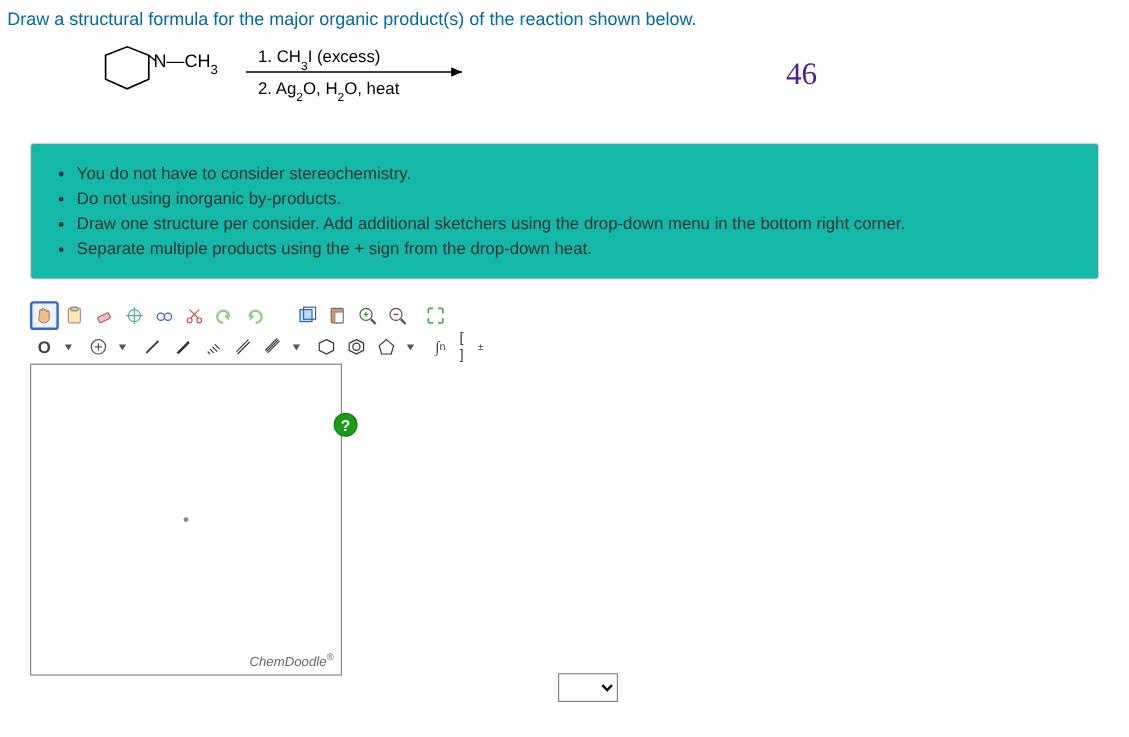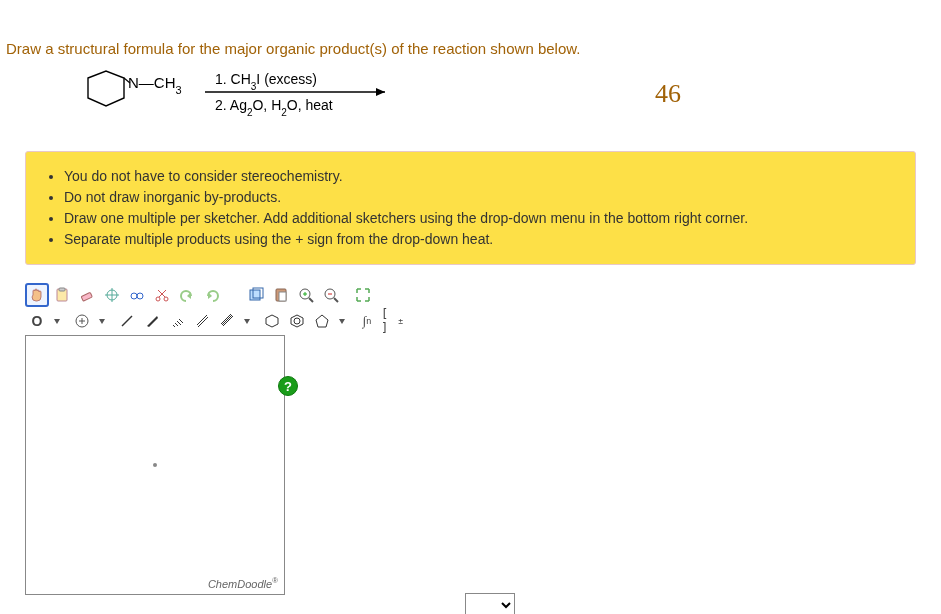--- a/index.html
+++ b/index.html
@@ -8,46 +8,45 @@
       font-size: 14px;
       color: #333;
       background: #fff;
       width: 941px;
       height: 614px;
       position: relative;
     }
     .question-prompt {
       padding: 8px 6px 4px 6px;
       font-size: 15px;
-      color: #a16207;
-      margin-top: 32px;
+      color: #0369a1;
     }
     .reaction-area {
       padding: 10px 60px 10px 60px;
       position: relative;
       height: 80px;
       text-align: right;
     }
     .reaction-svg {
       position: absolute;
       left: 70px;
       top: 5px;
     }
     .annotation {
       position: absolute;
       right: 260px;
       top: 18px;
       font-family: "Comic Sans MS", cursive;
       font-size: 26px;
-      color: #a16207;
+      color: #4c1d95;
     }
     .instructions-box {
       margin: 10px 25px 18px 25px;
       border: 1px solid #e8c8c8;
-      background: #fde047;
+      background: #14b8a6;
       border-radius: 3px;
       padding: 14px 18px;
       font-size: 14px;
       line-height: 1.5;
     }
     .instructions-box ul {
       list-style: disc;
       padding-left: 20px;
     }
     .sketcher-area {
@@ -166,22 +165,22 @@
     <text x="145" y="44" font-size="14" font-family="Arial">
       <tspan>2. Ag</tspan><tspan baseline-shift="sub" font-size="10">2</tspan><tspan>O, H</tspan><tspan baseline-shift="sub" font-size="10">2</tspan><tspan>O, heat</tspan>
     </text>
   </svg>
   <div class="annotation">46</div>
 </div>
 
 <div class="instructions-box">
   <ul>
     <li>You do not have to consider stereochemistry.</li>
-    <li>Do not draw inorganic by-products.</li>
-    <li>Draw one multiple per sketcher. Add additional sketchers using the drop-down menu in the bottom right corner.</li>
+    <li>Do not using inorganic by-products.</li>
+    <li>Draw one structure per consider. Add additional sketchers using the drop-down menu in the bottom right corner.</li>
     <li>Separate multiple products using the + sign from the drop-down heat.</li>
   </ul>
 </div>
 
 <div class="sketcher-area">
 
   <div class="toolbar-row">
     <div class="tool-btn selected">
       <svg viewBox="0 0 16 16">
           <path d="M4 8 V4 a1 1 0 0 1 2 0 V3 a1 1 0 0 1 2 0 V4 a1 1 0 0 1 2 0 V5 a1 1 0 0 1 2 0 V10 a4 4 0 0 1 -4 4 H7 a4 4 0 0 1 -4 -4 Z" fill="#f4c089" stroke="#a66" stroke-width="0.8"></path>

